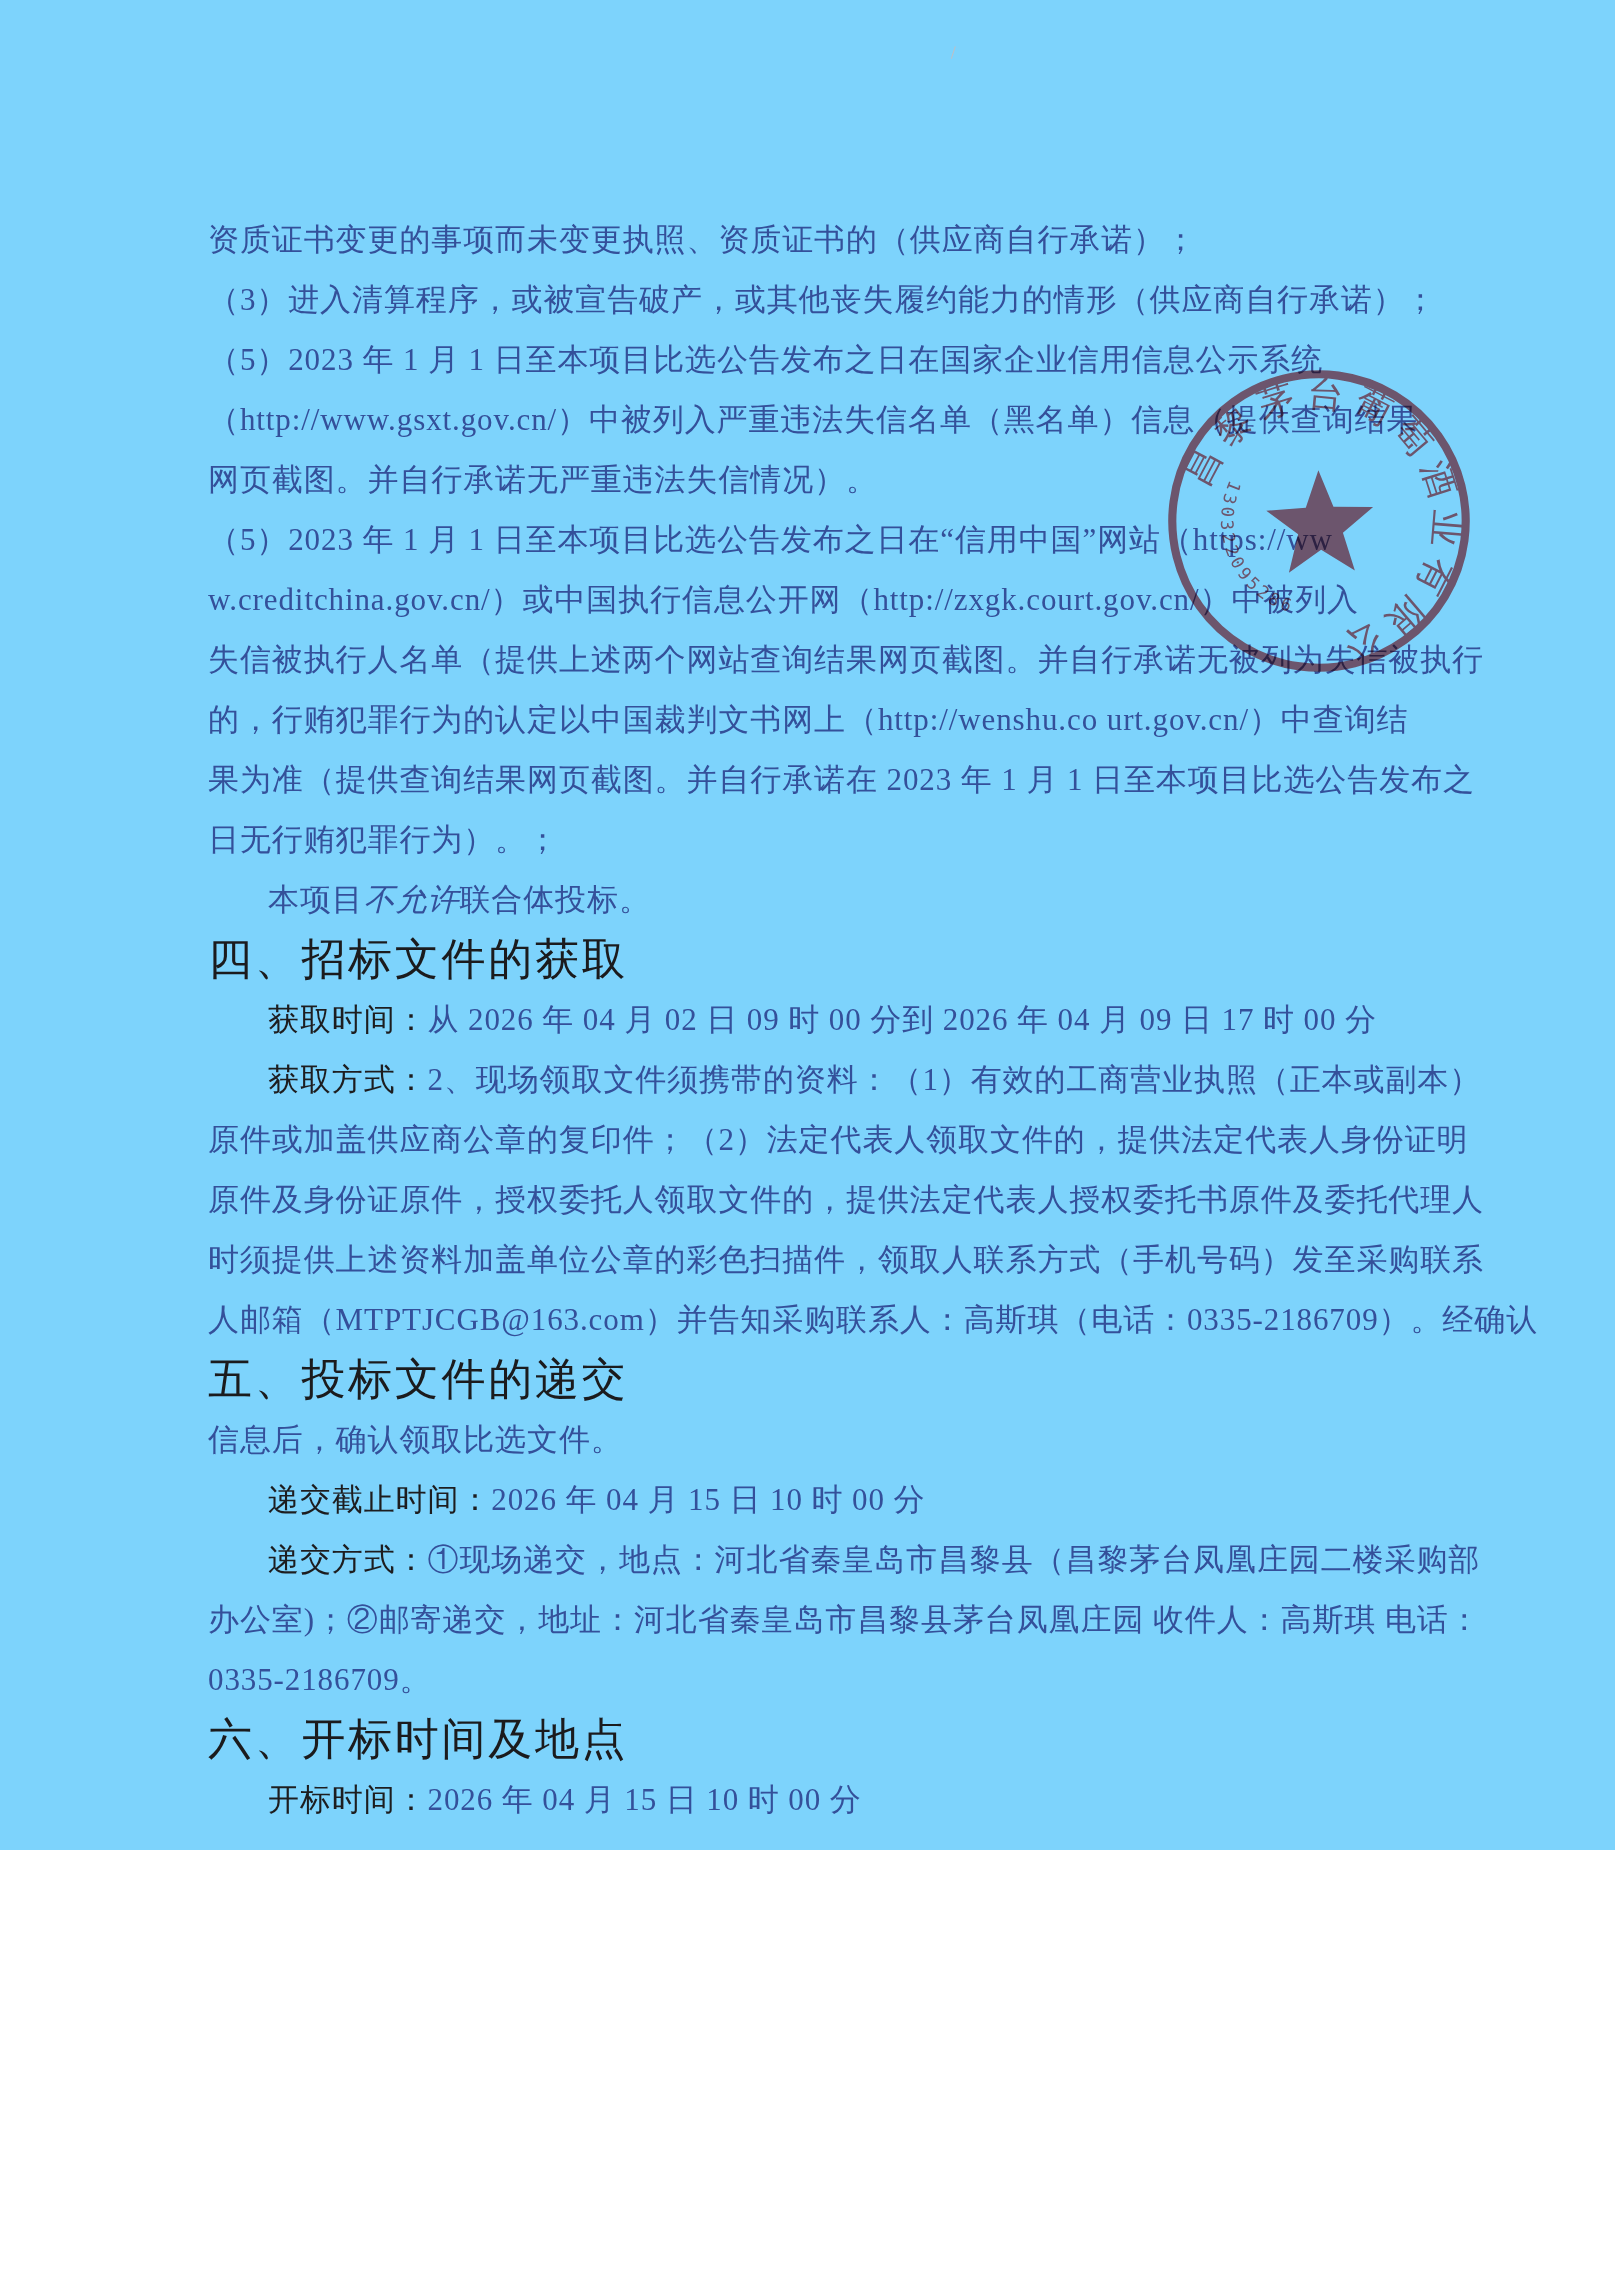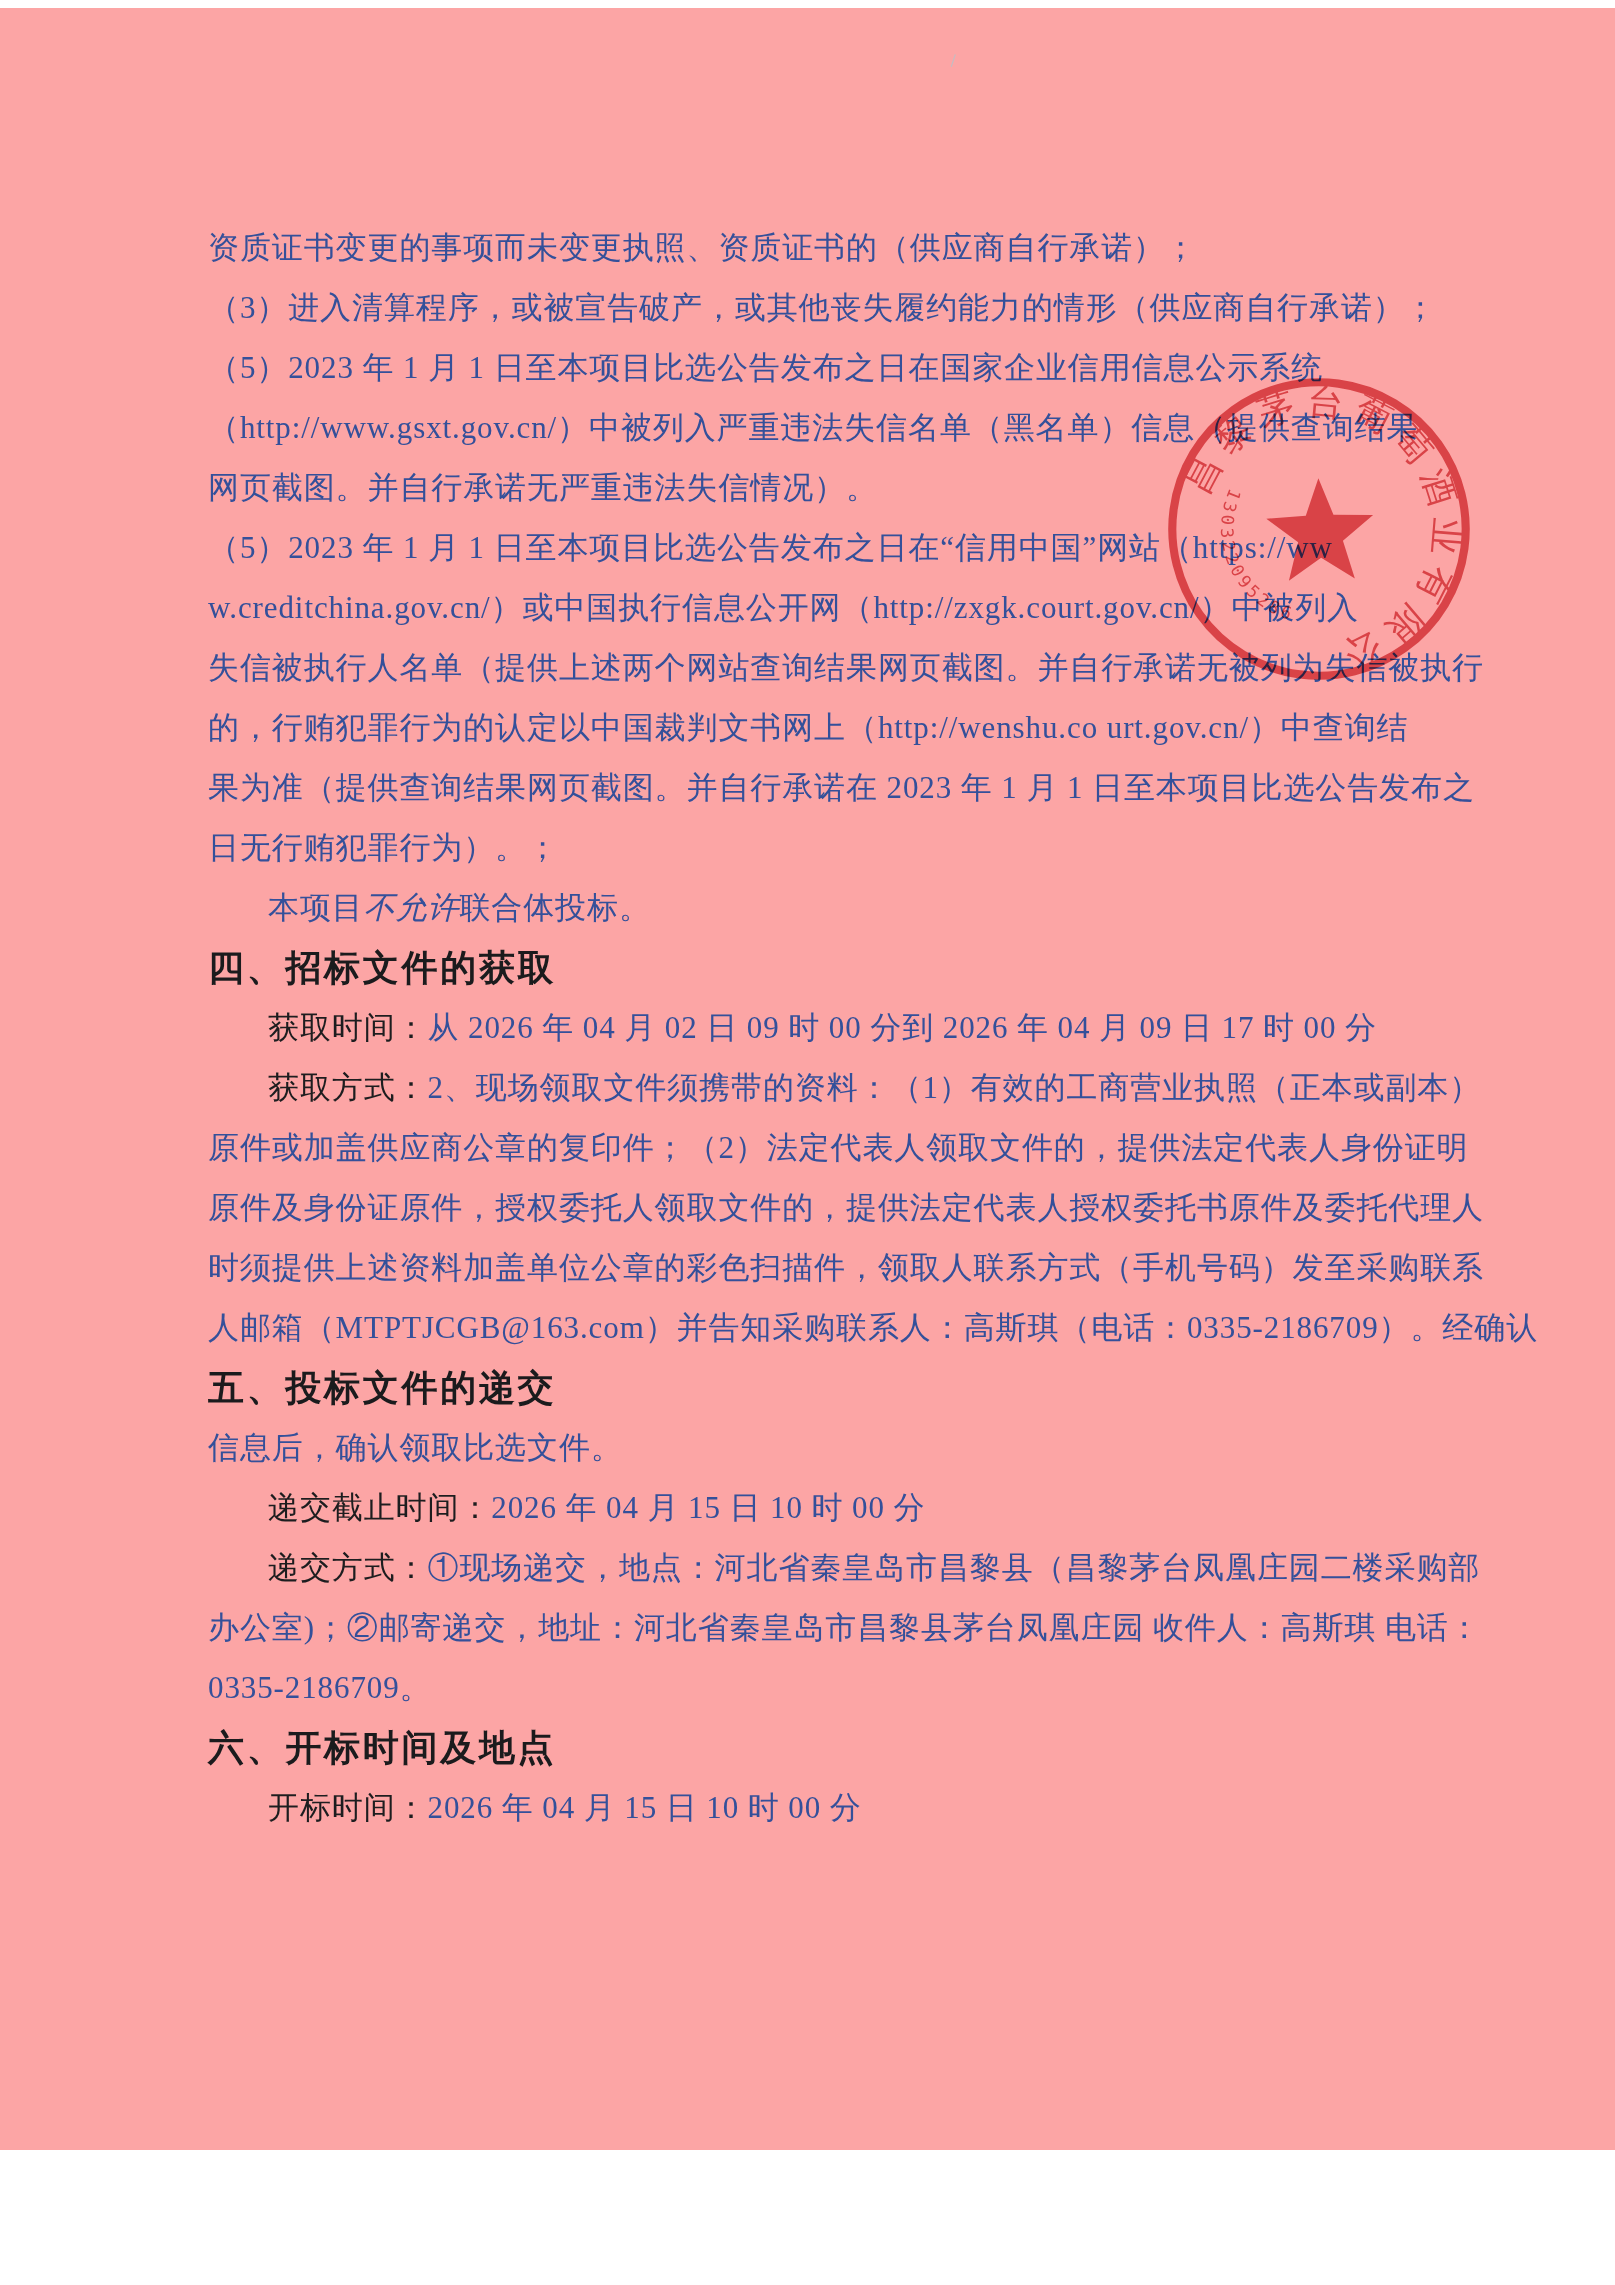--- a/index.html
+++ b/index.html
@@ -1,43 +1,43 @@
 <!DOCTYPE html>
 <html style="font-size:14.5px"><head>
 <meta charset="utf-8">
 <title>Document</title>
 <style>
   html,body{margin:0;padding:0;background:#ffffff;}
   .page{
     position:relative;
     width:1616px;
-    height:2142px;
-    margin:8px auto;
-    background:#fca5a5;
+    height:1850px;
+    margin:0 auto;
+    background:#7dd3fc;
     overflow:hidden;
     font-family:"Liberation Serif","DejaVu Serif",serif;
   }
   .doc{
     position:absolute;
     left:208px;
     top:210px;
     width:1212px;
   }
   .line{
     height:60px;
     line-height:60px;
     white-space:nowrap;
     font-size:31px;
     letter-spacing:0.9px;
     color:#34509a;
   }
   .line.indent{ padding-left:60px; }
   .line.heading{
-    font-size:36px;
-    font-weight:bold;
+    font-size:44px;
+    font-weight:normal;
     color:#1b1b1d;
     letter-spacing:2.7px;
   }
   .run-b{ color:#34509a; }
   .run-bi{ color:#34509a; font-style:italic; }
   .run-lab{ color:#1d1d1f;text-align:center; }
   .run-h{ color:#1b1b1d; }
   .seal{
     position:absolute;
     left:1156px;

